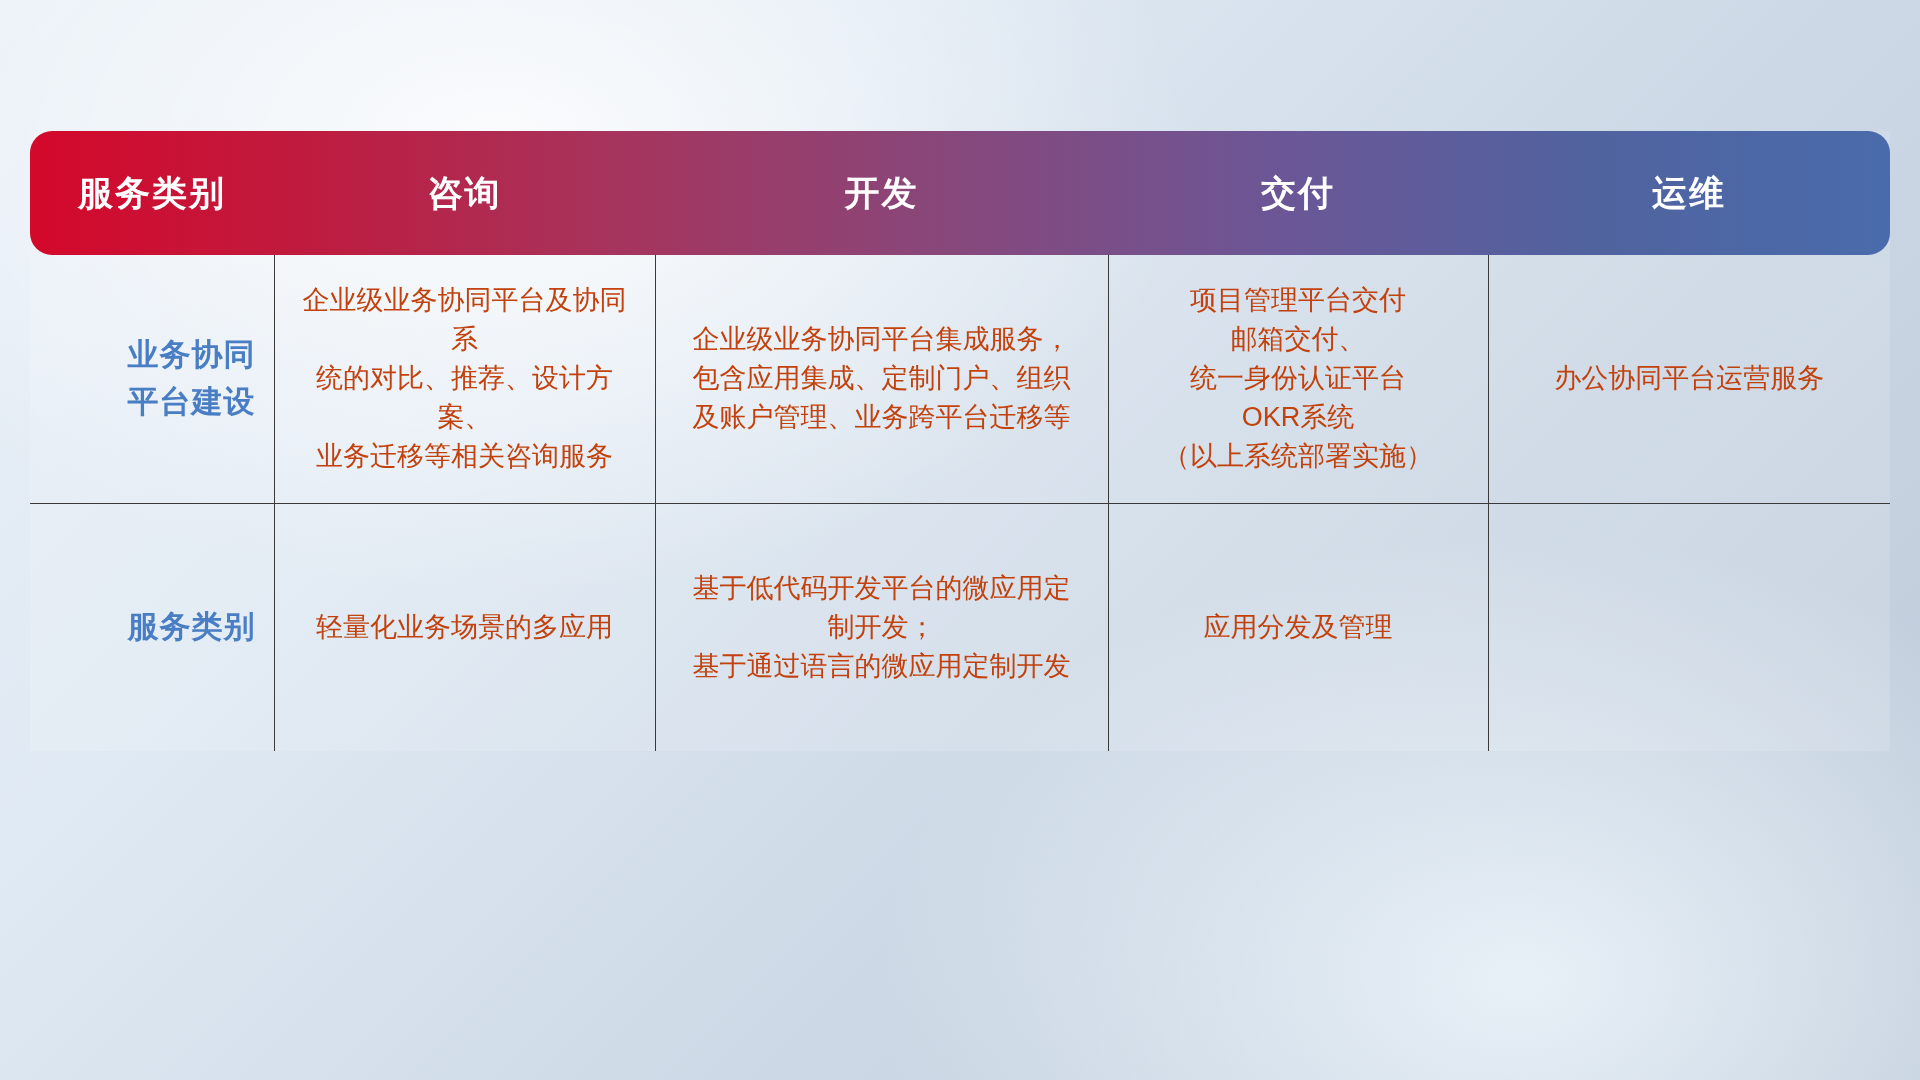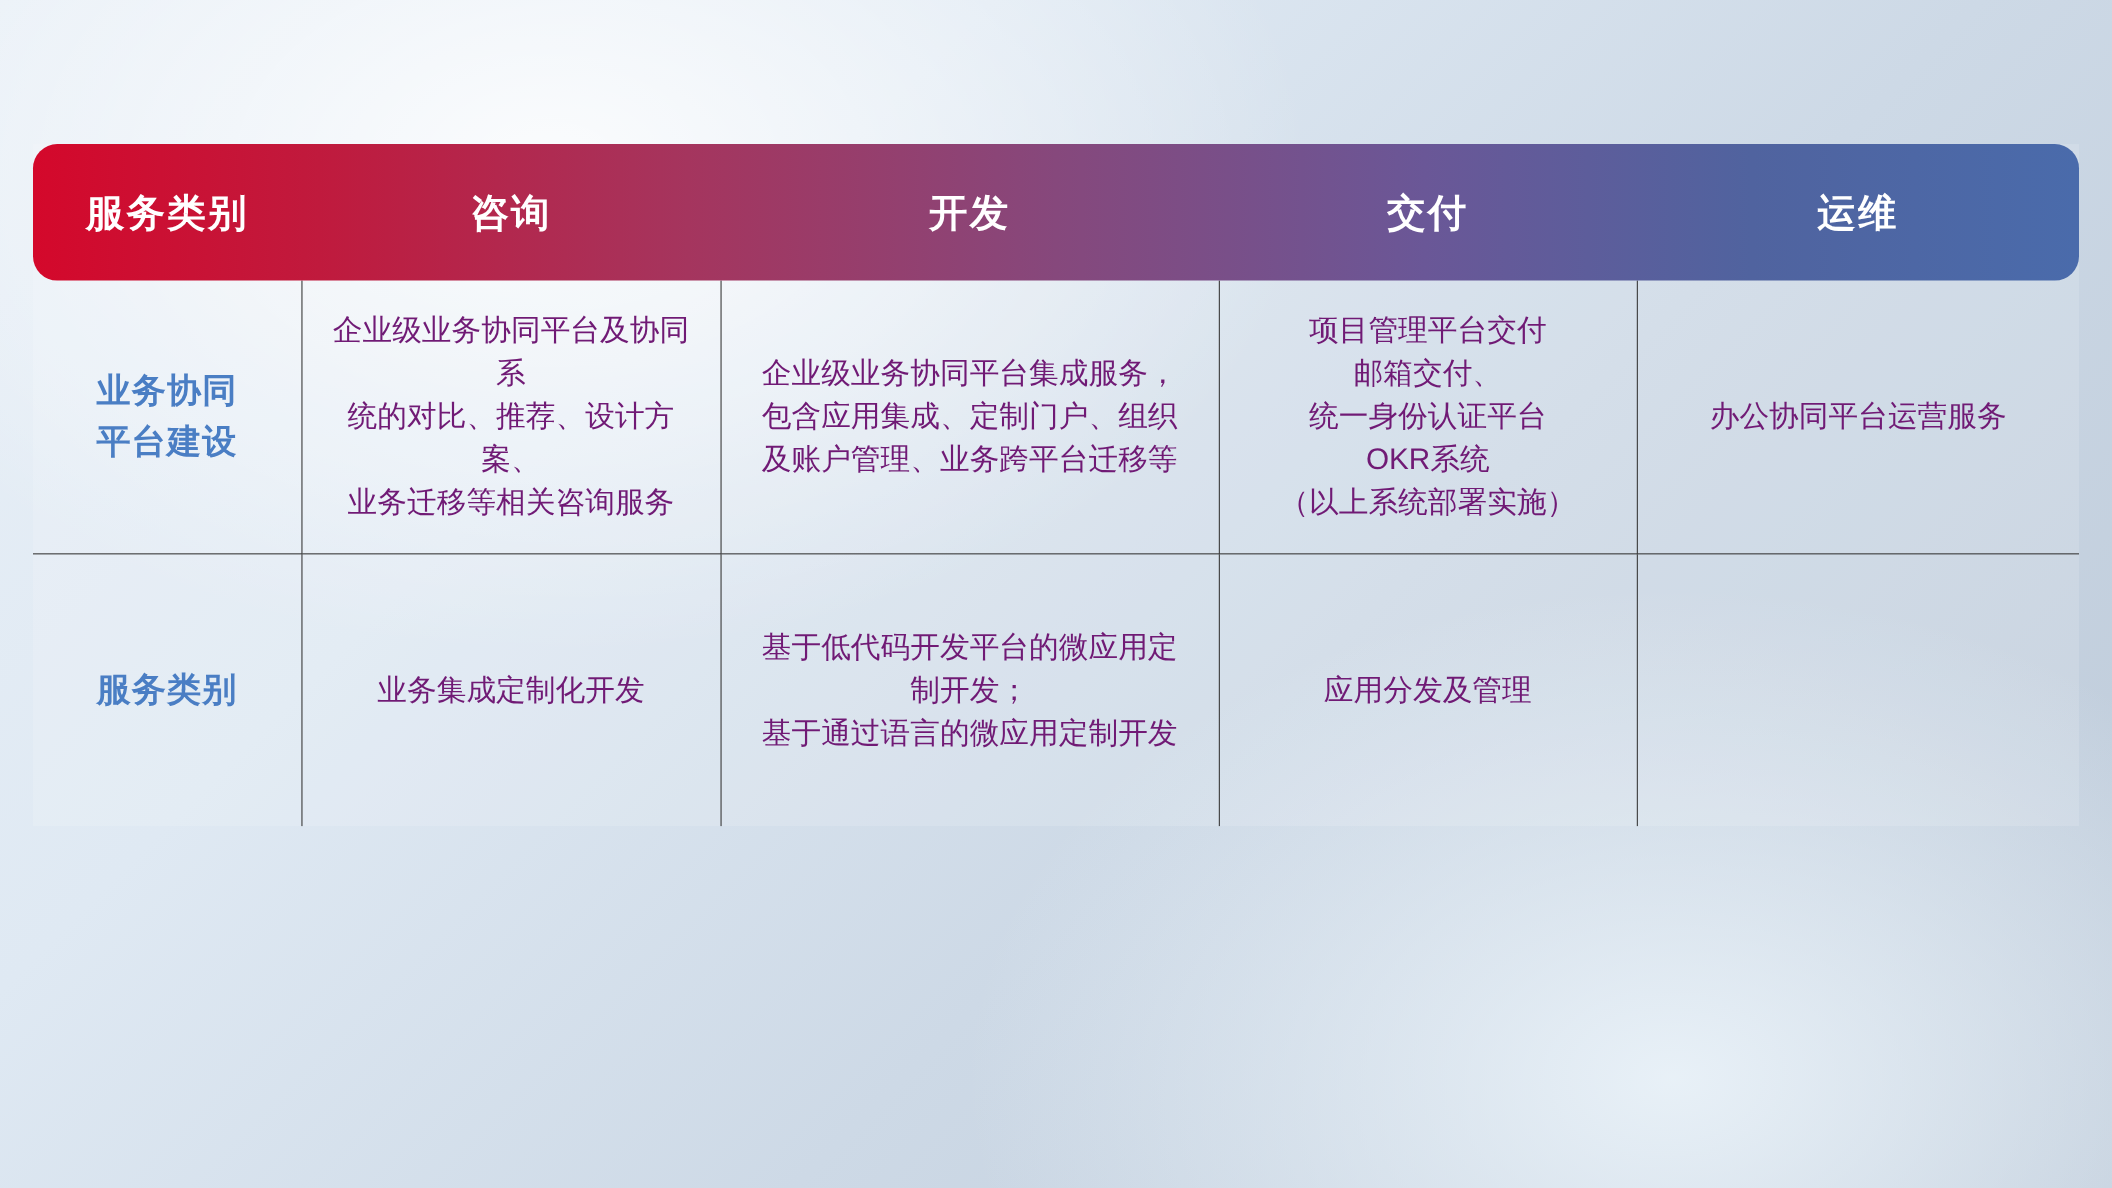--- a/index.html
+++ b/index.html
@@ -75,21 +75,21 @@
     display: block;
   }
 
   
   tbody td {
     border: 1px solid #3a3a3a;
     vertical-align: middle;
     text-align: center;
     font-size: 27px;
     line-height: 1.45;
-    color: #701a75;
+    color: #c2410c;
     padding: 14px 18px;
     background: transparent;
   }
   tbody tr td:first-child {
     border-left: none;
   }
   tbody tr td:last-child {
     border-right: none;
   }
   tbody tr:first-child td {
@@ -97,20 +97,21 @@
   }
   tbody tr:last-child td {
     border-bottom: none;
   }
   .cat-cell {
     color: #4a7ec4;
     font-weight: bold;
     font-size: 31px;
     line-height: 1.5;
     letter-spacing: 1px;
+    text-align: right;
   }
   .r1 { height: 248px; }
   .r2 { height: 212px; }
   .r3 { height: 248px; }
 
   .cell-text { white-space: pre-line; }
 </style>
 </head>
 <body>
 
@@ -171,21 +172,21 @@
         </td>
         <td>
           <span class="cell-text">办公协同平台运营服务</span>
         </td>
       </tr>
       <tr class="r3">
         <td class="cat-cell">
           <span class="cell-text">服务类别</span>
         </td>
         <td>
-          <span class="cell-text">业务集成定制化开发</span>
+          <span class="cell-text">轻量化业务场景的多应用</span>
         </td>
         <td>
           <span class="cell-text">基于低代码开发平台的微应用定
 制开发；
 基于通过语言的微应用定制开发</span>
         </td>
         <td>
           <span class="cell-text">应用分发及管理</span>
         </td>
         <td>

